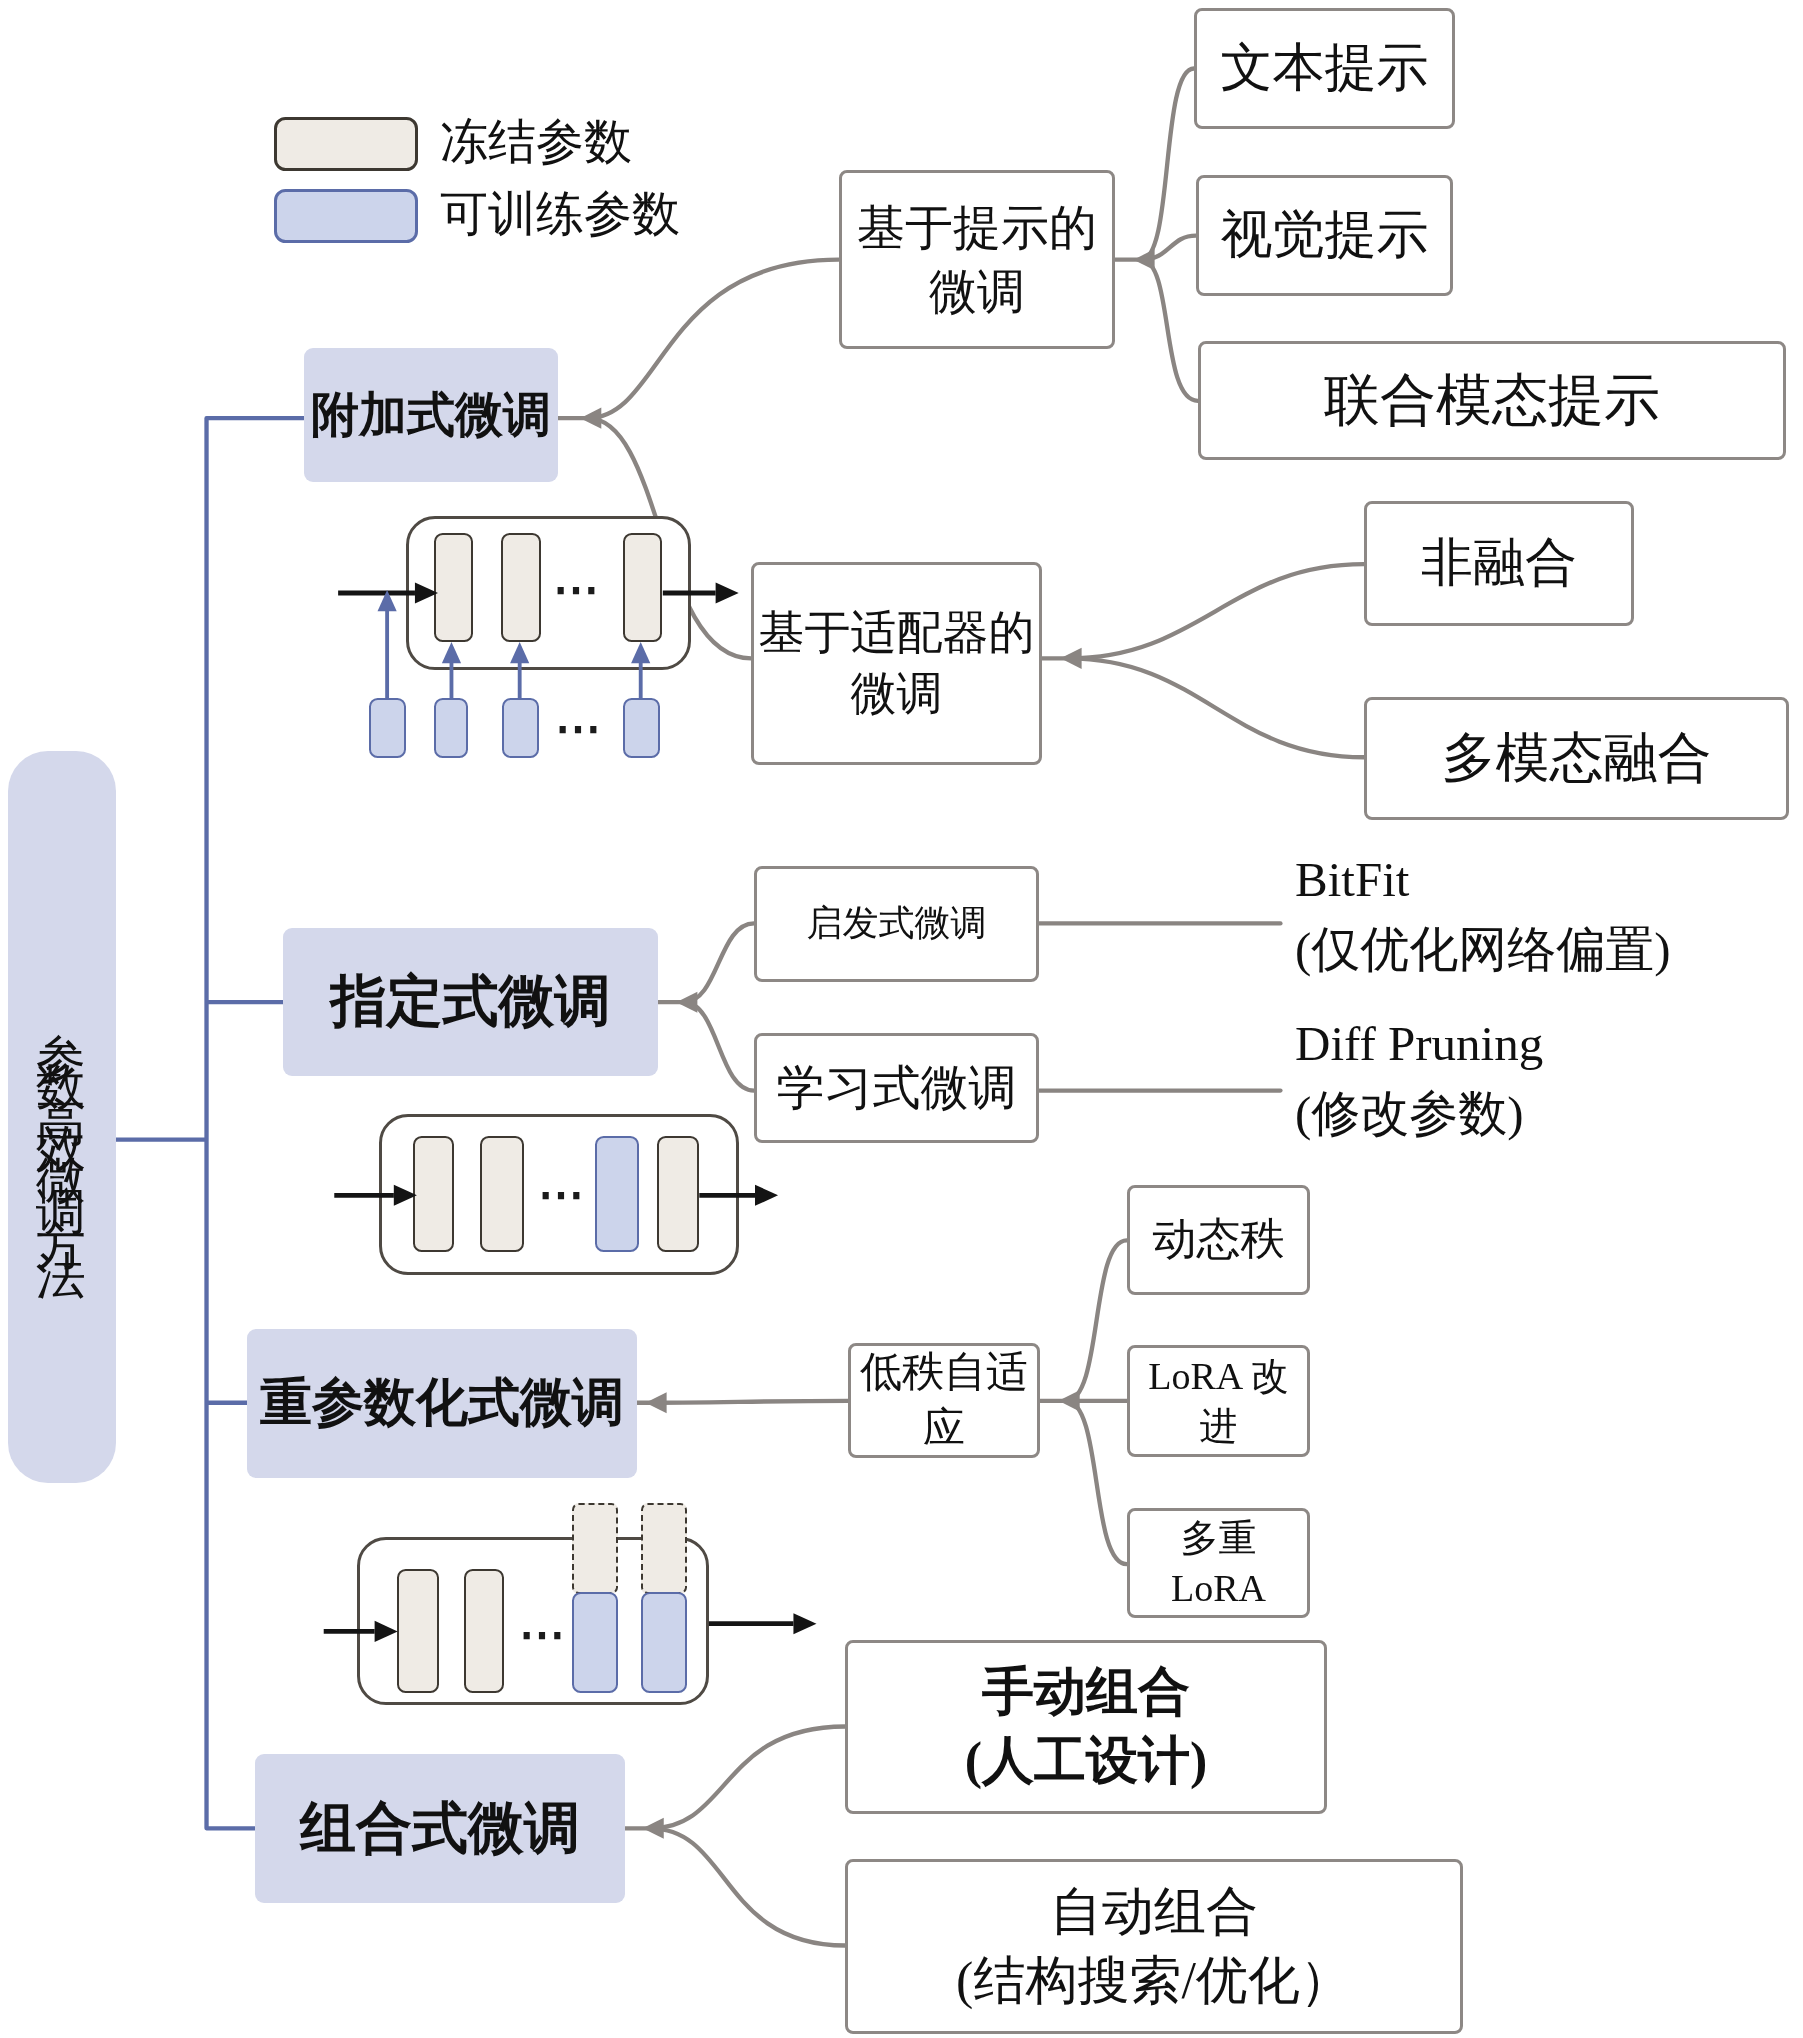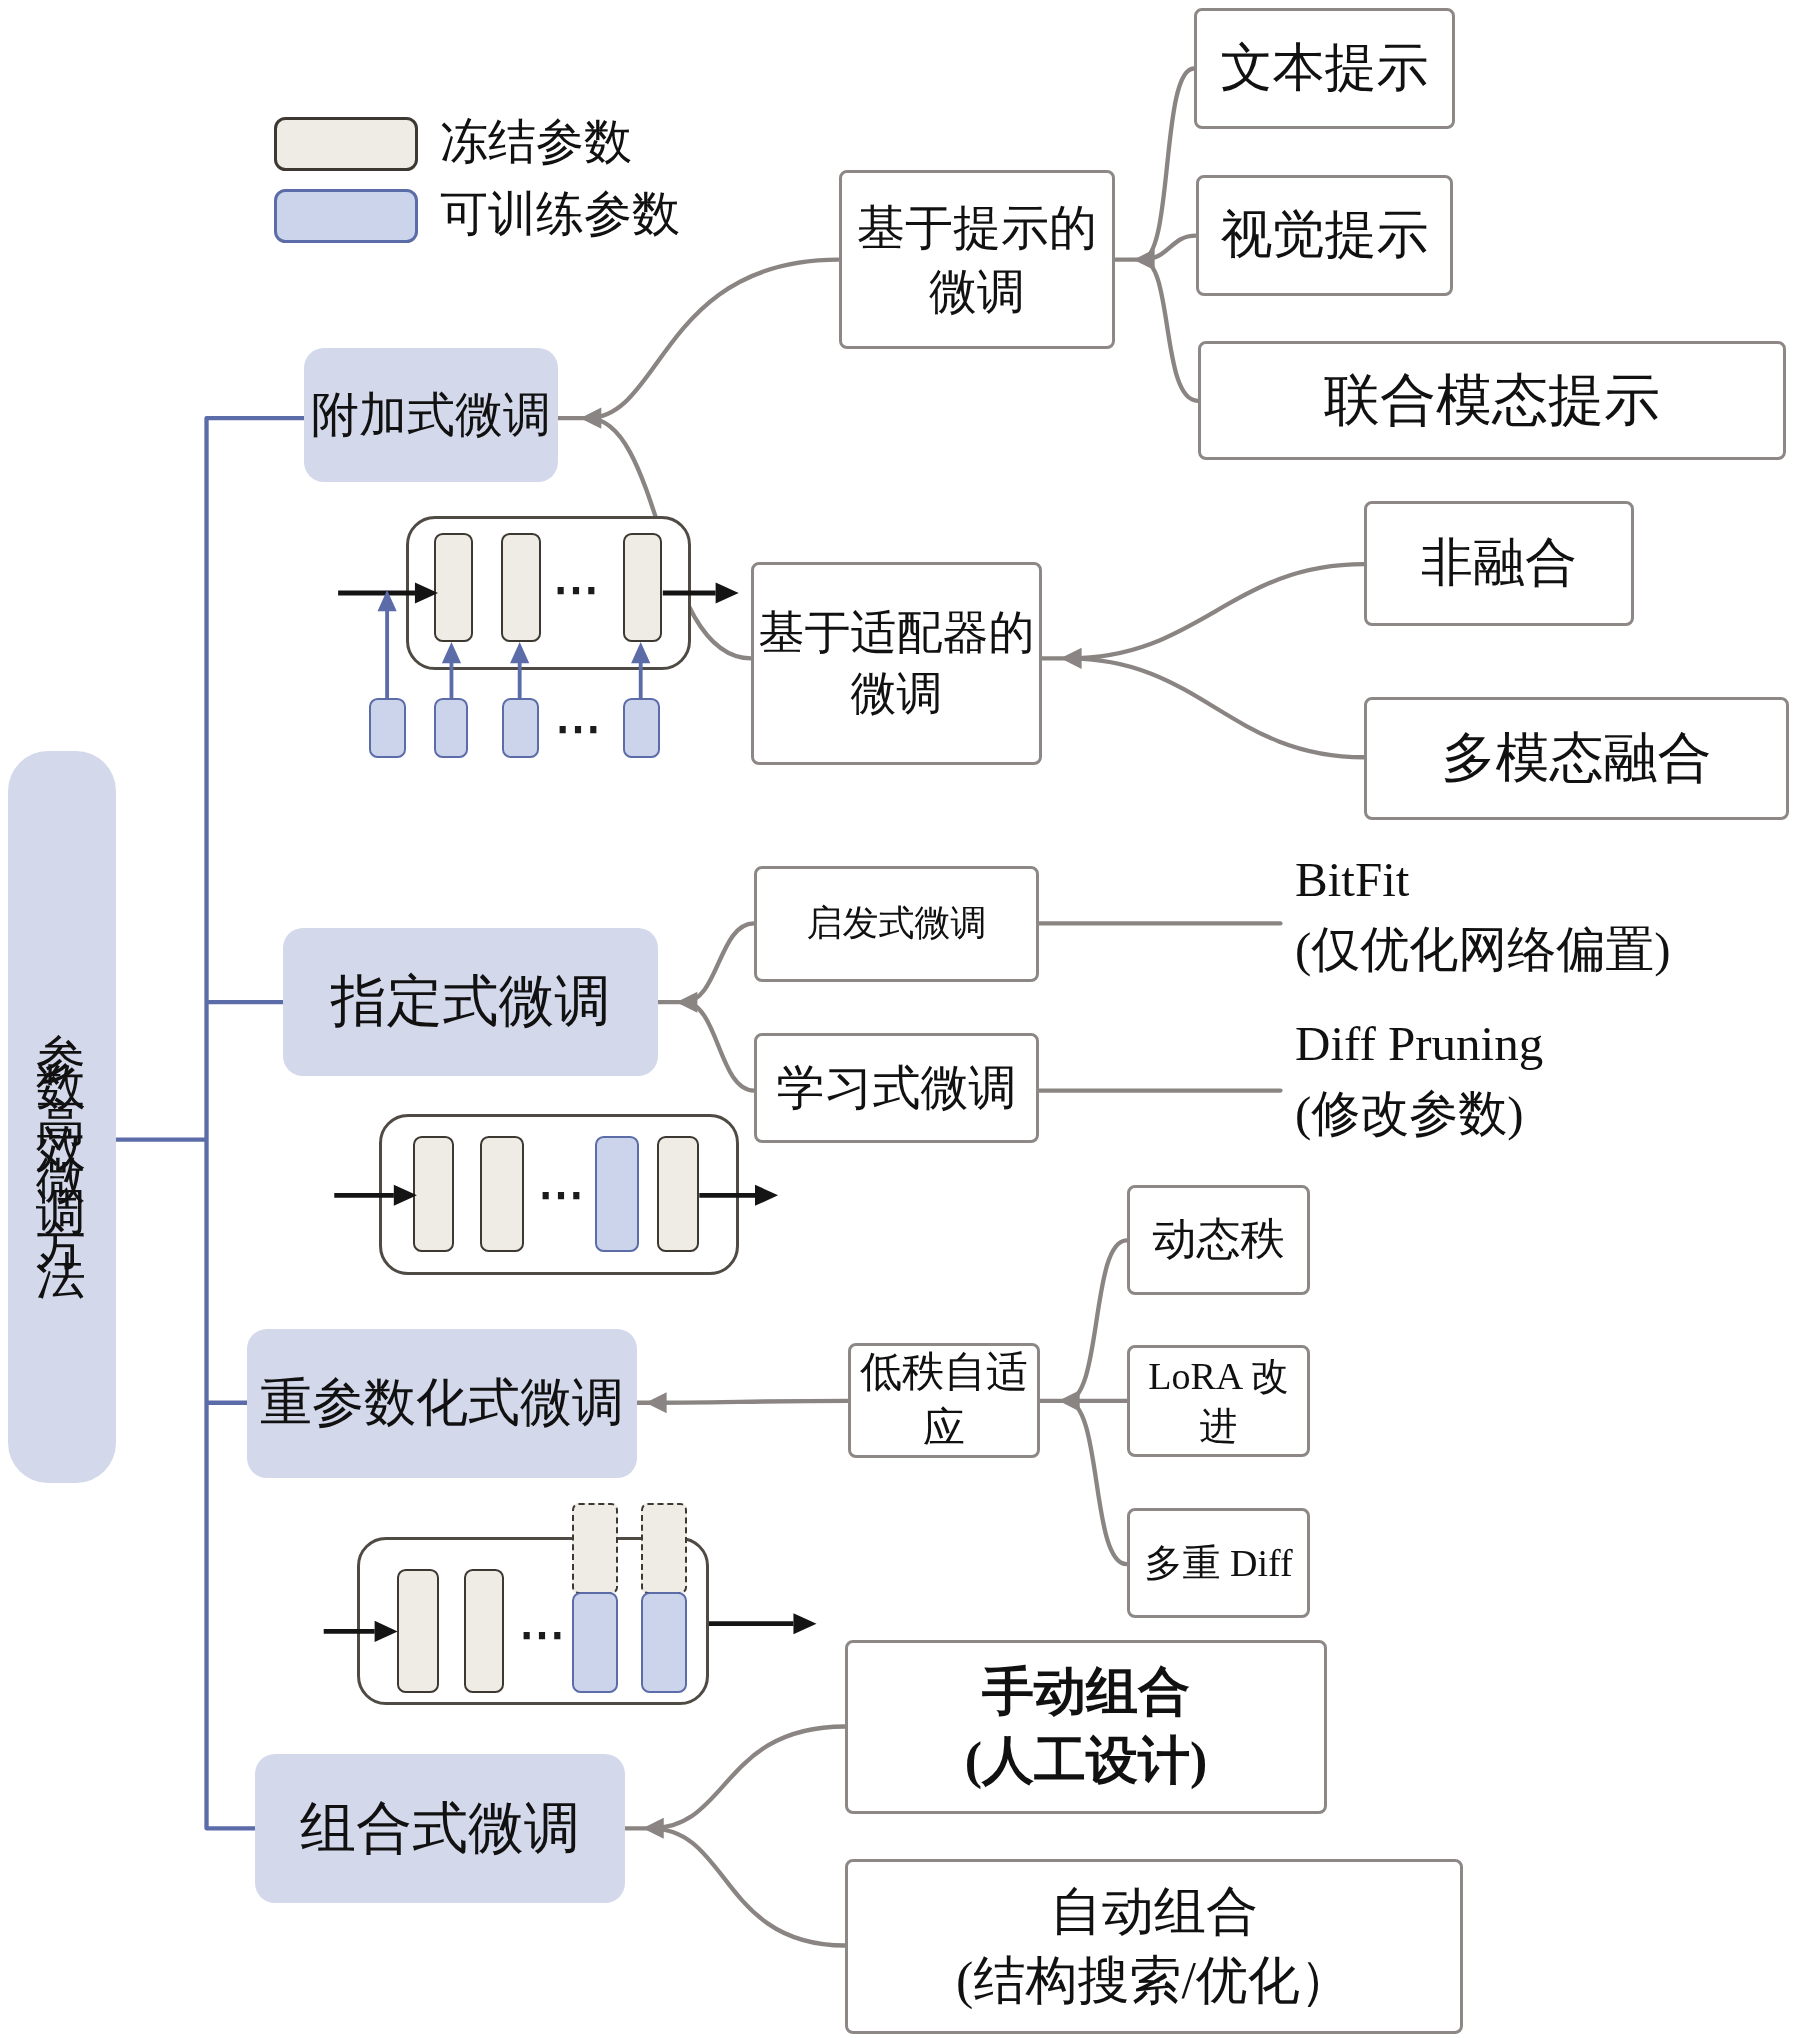--- a/index.html
+++ b/index.html
@@ -22,21 +22,21 @@
   #arrow-layer{z-index:3;}
   .blue-line{stroke:var(--blue-line);stroke-width:4.5;fill:none;stroke-linecap:round;}
   .gray-line{stroke:var(--connector);stroke-width:4.5;fill:none;stroke-linecap:round;}
   .fork-tip{fill:var(--connector);}
   .black-arrow{stroke:#141414;stroke-width:5;}
   .black-head{fill:#141414;}
   .blue-arrow{stroke:var(--blue-line);stroke-width:4;}
   .blue-head{fill:var(--blue-line);}
   .node{position:absolute;display:flex;align-items:center;justify-content:center;
         text-align:center;white-space:pre-line;z-index:2;line-height:1.32;}
-  .lav{background:var(--lavender);border-radius:20px;font-size:52px;}
+  .lav{background:var(--lavender);border-radius:9px;font-size:52px;font-weight:bold;}
   .white{background:#ffffff;border:3.8px solid var(--node-border);border-radius:8px;font-size:52px;}
   .plain{position:absolute;z-index:2;white-space:pre-line;font-size:49px;line-height:1.42;text-align:left;}
   .root-node{position:absolute;z-index:2;background:var(--lavender);border-radius:40px;
         display:flex;align-items:center;justify-content:center;}
   .root-node .vtext{writing-mode:vertical-rl;text-orientation:upright;font-size:50px;letter-spacing:0.62em;}
   .swatch{position:absolute;z-index:2;border-radius:11.5px;}
   .swatch.frozen{background:var(--frozen-fill);border:3.4px solid var(--frozen-border);}
   .swatch.train{background:var(--train-fill);border:3.4px solid var(--train-border);}
   .legend-label{position:absolute;z-index:2;font-size:48px;line-height:54px;}
   .cont{position:absolute;z-index:2;border:3.4px solid var(--container-border);border-radius:29px;background:#ffffff;}
@@ -122,21 +122,21 @@
   <div class="node white" style="left:754px;top:866px;width:285px;height:116px;font-size:36px;">启发式微调</div>
   <div class="node white" style="left:754px;top:1033px;width:285px;height:110px;font-size:48px;">学习式微调</div>
   <div class="plain" style="left:1295px;top:845px;width:500px;">BitFit
 (仅优化网络偏置)</div>
   <div class="plain" style="left:1295px;top:1009px;width:500px;">Diff Pruning
 (修改参数)</div>
 
   <div class="node white" style="left:848px;top:1343px;width:192px;height:115px;font-size:42px;">低秩自适应</div>
   <div class="node white" style="left:1127px;top:1185px;width:183px;height:110px;font-size:44px;">动态秩</div>
   <div class="node white" style="left:1127px;top:1345px;width:183px;height:112px;font-size:38px;">LoRA 改进</div>
-  <div class="node white" style="left:1127px;top:1508px;width:183px;height:110px;font-size:38px;">多重 Diff</div>
+  <div class="node white" style="left:1127px;top:1508px;width:183px;height:110px;font-size:38px;">多重 LoRA</div>
 
   <div class="node white" style="left:845px;top:1640px;width:482px;height:174px;font-size:52px;font-weight:bold;">手动组合
 (人工设计)</div>
   <div class="node white" style="left:845px;top:1859px;width:618px;height:175px;font-size:52px;">自动组合
 (结构搜索/优化）</div>
 
   <div class="cont" style="left:406px;top:516px;width:285px;height:154px;"></div>
   <div class="blk frozen" style="left:434px;top:533px;width:39px;height:109px;"></div>
   <div class="blk frozen" style="left:501px;top:533px;width:40px;height:109px;"></div>
   <div class="dots" style="left:551px;top:569px;">⋯</div>

